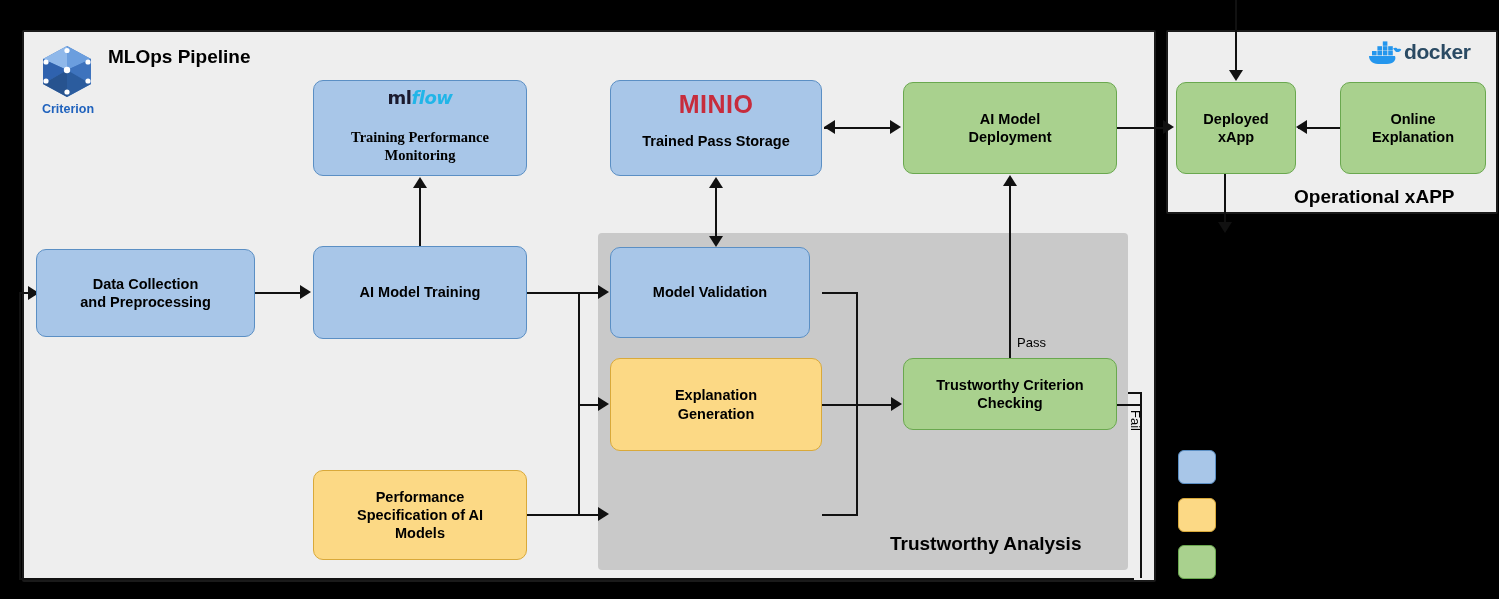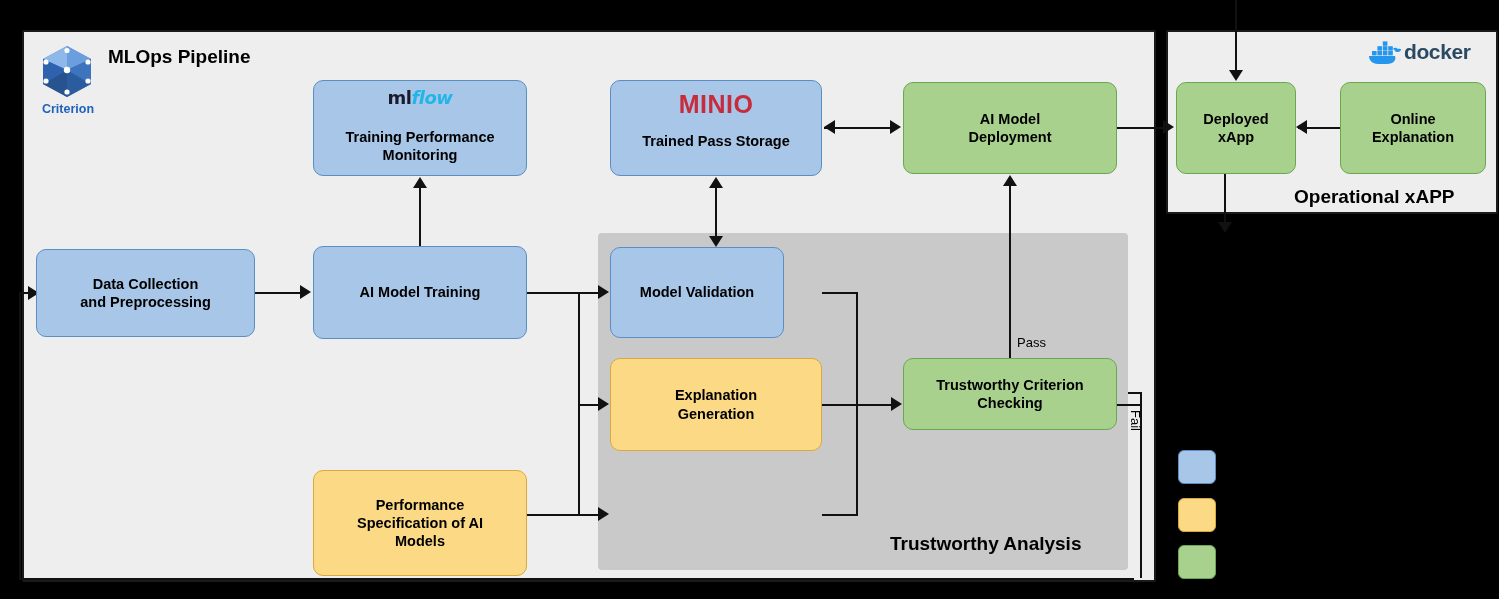--- a/index.html
+++ b/index.html
@@ -72,29 +72,29 @@
   }
   .blue   { background: #a8c6e8; border: 1.6px solid #5b8fc4; }
   .orange { background: #fcd985; border: 1.6px solid #d9a93a; }
   .green  { background: #a9d18e; border: 1.6px solid #6aa84f; }
 
   .b-datacollect { left: 36px;  top: 249px; width: 219px; height: 88px; }
   .b-training    { left: 313px; top: 246px; width: 214px; height: 93px; }
   .b-mlflow      { left: 313px; top: 80px;  width: 214px; height: 96px; }
   .b-minio       { left: 610px; top: 80px;  width: 212px; height: 96px; }
   .b-deploy      { left: 903px; top: 82px;  width: 214px; height: 92px; }
-  .b-validation  { left: 610px; top: 247px; width: 174px; height: 91px; }
+  .b-validation  { left: 610px; top: 247px; width: 200px; height: 91px; }
   .b-explgen     { left: 610px; top: 358px; width: 212px; height: 93px; }
   .b-formalver   { left: 610px; top: 470px; width: 212px; height: 90px; }
-  .b-perfspec    { left: 313px; top: 470px; width: 214px; height: 106px; justify-content: flex-end; }
+  .b-perfspec    { left: 313px; top: 470px; width: 214px; height: 90px; justify-content: flex-end; }
   .b-trustcrit   { left: 903px; top: 358px; width: 214px; height: 72px; }
   .b-dxapp       { left: 1176px; top: 82px; width: 120px; height: 92px; }
   .b-onlineexpl  { left: 1340px; top: 82px; width: 146px; height: 92px; }
 
-  .b-mlflow .labeltext { margin-top: 36px; }
+  .b-mlflow .labeltext { margin-top: 36px; font-family: Liberation Serif, serif; }
   .b-minio .labeltext  { margin-top: 26px; }
 
   .box .stack {
     display: flex;
     flex-direction: column;
     align-items: center;
     justify-content: center;
     width: 100%;
   }
 

